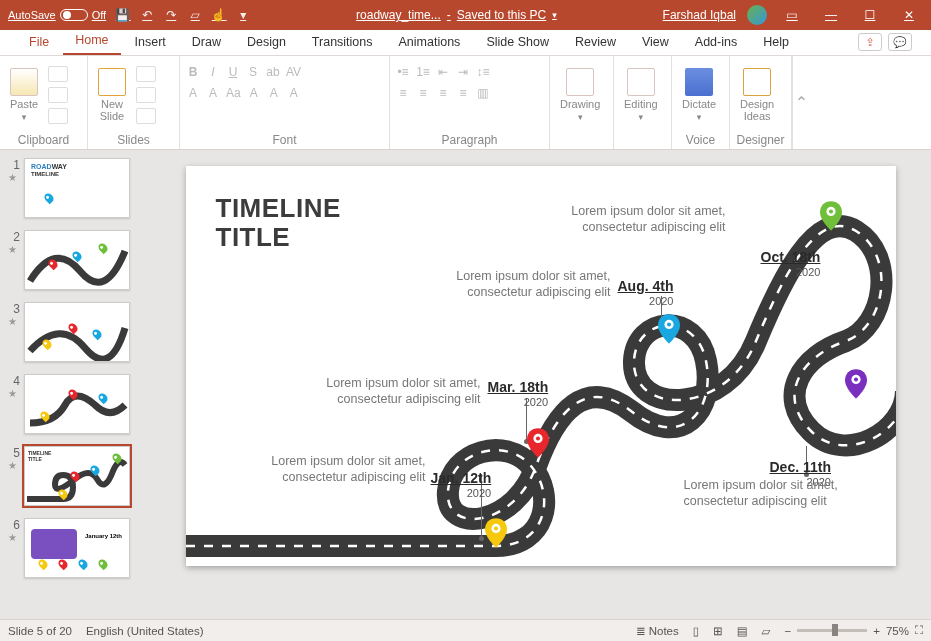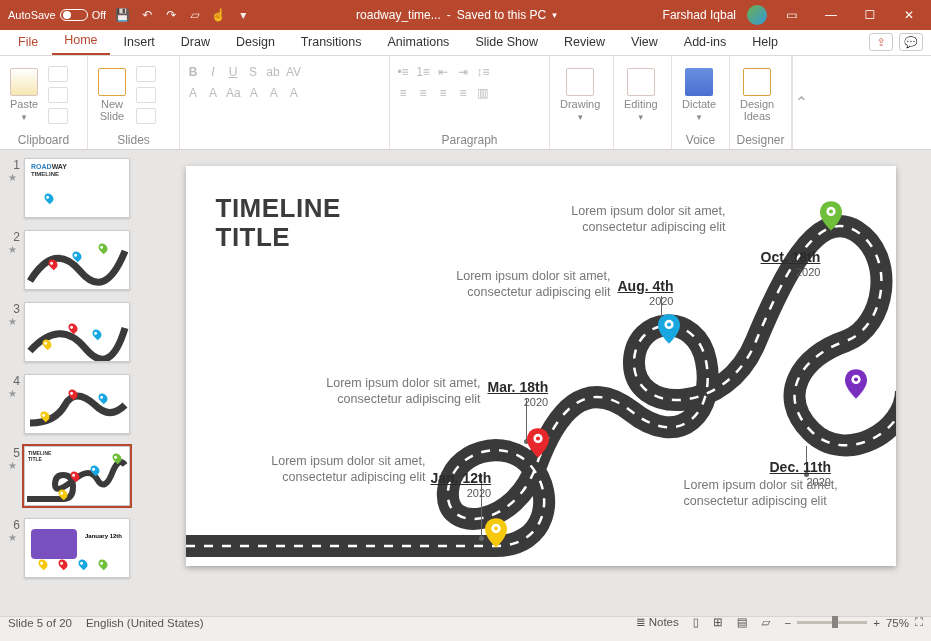--- a/index.html
+++ b/index.html
@@ -1,26 +1,26 @@
 <!DOCTYPE html>
 <html><head>
 <meta charset="utf-8">
 <style>
 * { box-sizing:border-box; margin:0; padding:0; font-family:"Segoe UI",Arial,sans-serif; }
 body { background:#f0f0f0; width:931px; height:641px; overflow:hidden; user-select:none; }
-.titlebar { background:#B7482E; height:30px; display:flex; align-items:center; color:#fff; font-size:12px; padding:0 8px; }
+.titlebar { background:#B7482E; height:30px; display:flex; align-items:center; color:#fff; font-size:12px; padding:0 8px;text-decoration:underline; }
 .titlebar .qat { display:flex; align-items:center; gap:10px; }
 .titlebar .qat .ico { width:14px; height:14px; display:flex; align-items:center; justify-content:center; opacity:.9; }
 .titlebar .center { flex:1; display:flex; align-items:center; justify-content:center; gap:6px; }
 .titlebar .right { display:flex; align-items:center; gap:11px; }
 .titlebar .right .winbtn { width:28px; height:28px; display:flex; align-items:center; justify-content:center; }
 .autosave-pill { display:flex; align-items:center; gap:4px; background:rgba(0,0,0,0); font-size:11px;}
 .pill { width:28px; height:12px; border:1px solid #fff; border-radius:7px; position:relative; }
 .pill .dot { width:8px; height:8px; background:#fff; border-radius:50%; position:absolute; top:1px; left:2px; }
-.tabbar { background:#fff; height:26px; display:flex; align-items:flex-end; padding:0 6px; gap:2px; border-bottom:1px solid #E0D8D6;}
+.tabbar { background:#fff; height:26px; display:flex; align-items:flex-end; padding:0 17px; gap:2px; border-bottom:1px solid #E0D8D6;}
 .tab { padding:4px 12px 6px; font-size:12.5px; color:#333; cursor:default; }
 .tab.file { color:#B7482E; }
 .tab.active { color:#B7482E; border-bottom:2px solid #B7482E; }
 .tabbar .spacer { flex:1; }
 .tabbar .rbtn { width:24px;height:18px;border:1px solid #ccc;border-radius:3px;margin:0 2px 4px;display:flex;align-items:center;justify-content:center;font-size:11px;color:#888;}
 .ribbon { background:#fff; height:94px; display:flex; border-bottom:1px solid #d7d2cf; color:#888; }
 .group { border-right:1px solid #e6e1de; display:flex; flex-direction:column; padding:3px 6px 2px; }
 .group .top { flex:1; display:flex; align-items:center; gap:6px;}
 .group .label { text-align:center; font-size:12px; color:#888; padding-top:2px;}
 .bigbtn { display:flex; flex-direction:column; align-items:center; font-size:11px; gap:2px; padding:0 4px; }
@@ -40,21 +40,21 @@
 .slide-item .num { font-size:12px; color:#666; width:12px; text-align:right; }
 .slide-item .star { font-size:10px; color:#999; }
 .slide-item .thumb { width:106px; height:60px; background:#fff; border:1px solid #ccc; box-shadow:0 1px 2px rgba(0,0,0,.15); position:relative; overflow:hidden;}
 .slide-item.active .thumb { outline:2px solid #B7482E; outline-offset:0; }
 
 .canvas-wrap { flex:1; position:relative; overflow:auto; }
 .canvas-wrap::-webkit-scrollbar{width:16px;height:16px;}
 .canvas-wrap::-webkit-scrollbar-thumb{background:#c8c3bf;border:4px solid #E8E6E5;}
 .slide { position:relative; margin:16px auto; width:710px; height:400px; background:#fff; box-shadow:0 2px 6px rgba(0,0,0,.3); }
 
-.statusbar { position:absolute; bottom:0; left:0; right:0; height:22px; background:#F1EEEC; border-top:1px solid #d9d4d1; display:flex; align-items:flex-end; font-size:11.5px; color:#555; padding:12px 8px; gap:14px;}
+.statusbar { position:absolute; bottom:0; left:0; right:0; height:22px; background:#F1EEEC; border-top:1px solid #d9d4d1; display:flex; align-items:center; font-size:11.5px; color:#555; padding:0 8px; gap:14px;}
 .statusbar .spacer{flex:1;}
 .statusbar .btn{display:flex;align-items:center;gap:3px;}
 .statusbar .zoom{display:flex;align-items:center;gap:6px;}
 .statusbar .ztrack{width:70px;height:3px;background:#c4beb9;position:relative;}
 .statusbar .ztrack .h{position:absolute;width:6px;height:12px;background:#8a8480;top:-5px;left:50%;}
 
 .avatar{width:20px;height:20px;border-radius:50%;background:linear-gradient(135deg,#6ab04c,#3498db);}
 
 
 .timeline-title{position:absolute;top:28px;left:30px;font-weight:900;font-size:26px;line-height:1.1;color:#3c3c3c;letter-spacing:.5px;font-family:Arial Black,Arial,sans-serif;}
@@ -172,20 +172,21 @@
       </div>
       <div class="font-bot">
         <span>A</span>
         <span>A</span>
         <span>Aa</span>
         <span>A</span>
         <span>A</span>
         <span>A</span>
       </div>
     </div>
+    <div class="label">Font</div>
   </div>
   <div class="group" style="width:160px;">
     <div class="top" style="flex-direction:column;gap:7px;align-items:flex-start;padding-top:6px;">
       <div class="para-top">
         <span>•≡</span>
         <span>1≡</span>
         <span>⇤</span>
         <span>⇥</span>
         <span>↕≡</span>
       </div>

